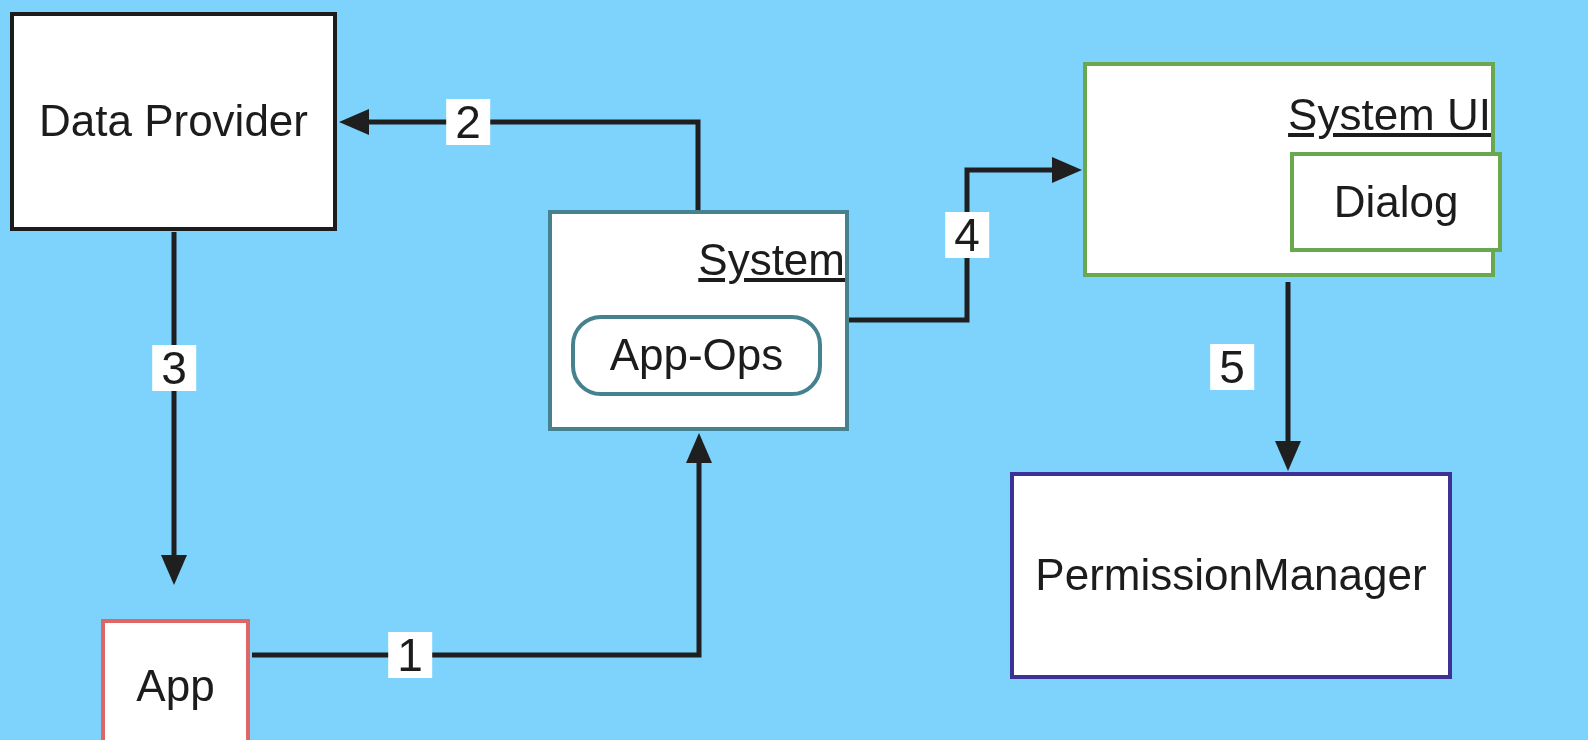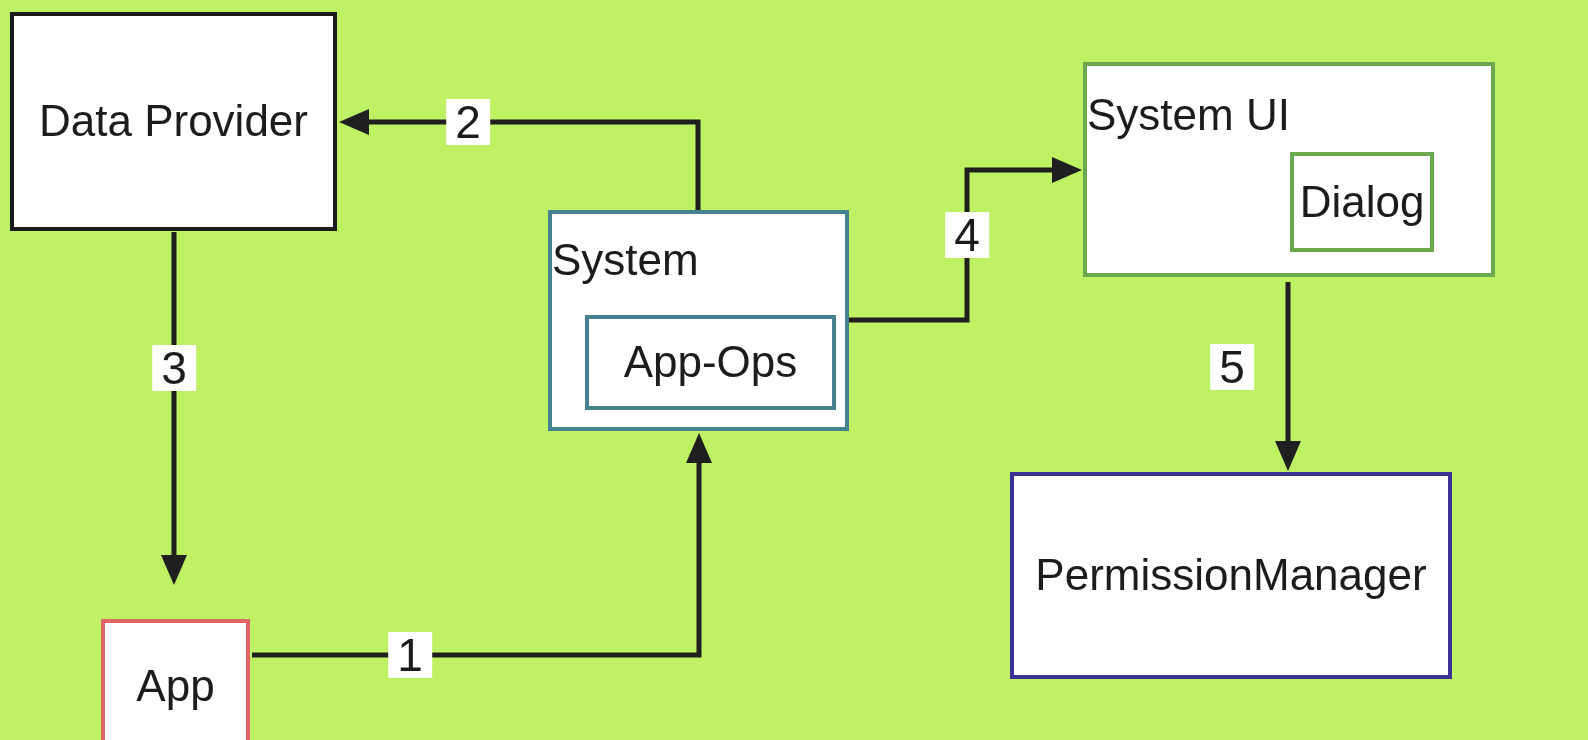--- a/index.html
+++ b/index.html
@@ -5,21 +5,21 @@
   html, body {
     margin: 0;
     padding: 0;
     background: #ffffff;
     font-family: "Liberation Sans", sans-serif;
   }
   .canvas {
     position: relative;
     width: 1588px;
     height: 740px;
-    background: #bef264;
+    background: #7dd3fc;
     overflow: hidden;
     color: #1c1c1c;
   }
   .connectors {
     position: absolute;
     left: 0;
     top: 0;
     width: 1588px;
     height: 740px;
   }
@@ -44,21 +44,22 @@
   .node.center {
     display: flex;
     align-items: center;
     justify-content: center;
     text-align: center;
   }
   .node-title {
     position: absolute;
     left: 0;
     right: 0;
-    text-align: left;
+    text-align: right;
+    text-decoration: underline;
   }
   .inner-node {
     position: absolute;
     box-sizing: border-box;
     border: 4px solid #1c1c1c;
     background: #ffffff;
     display: flex;
     align-items: center;
     justify-content: center;
     font-size: 44px;
@@ -69,23 +70,23 @@
     background: #ffffff;
     padding: 0 9px;
     font-size: 46px;
     line-height: 1.0;
     color: #1c1c1c;
   }
   
   #data-provider   { left: 10px;   top: 12px;  width: 327px; height: 219px; }
   #app             { left: 101px;  top: 587px; width: 149px; height: 135px; margin-top: 32px; }
   #system          { left: 548px;  top: 210px; width: 301px; height: 221px; }
-  #app-ops         { left: 33px;   top: 101px; width: 251px; height: 95px;  }
+  #app-ops         { left: 19px;   top: 101px; width: 251px; height: 81px; border-radius: 30px;  }
   #system-ui       { left: 1083px; top: 62px;  width: 412px; height: 215px; }
-  #dialog          { left: 203px;  top: 86px;  width: 144px; height: 100px; }
+  #dialog          { left: 203px;  top: 86px;  width: 212px; height: 100px; }
   #permission-mgr  { left: 1010px; top: 472px; width: 442px; height: 207px; }
   #system .node-title    { top: 22px; }
   #system-ui .node-title { top: 25px; }
   #edge-label-1 { left: 410px;  top: 655px; }
   #edge-label-2 { left: 468px;  top: 122px; }
   #edge-label-3 { left: 174px;  top: 368px; }
   #edge-label-4 { left: 967px;  top: 235px; }
   #edge-label-5 { left: 1232px; top: 367px; }
 </style>
 </head>

